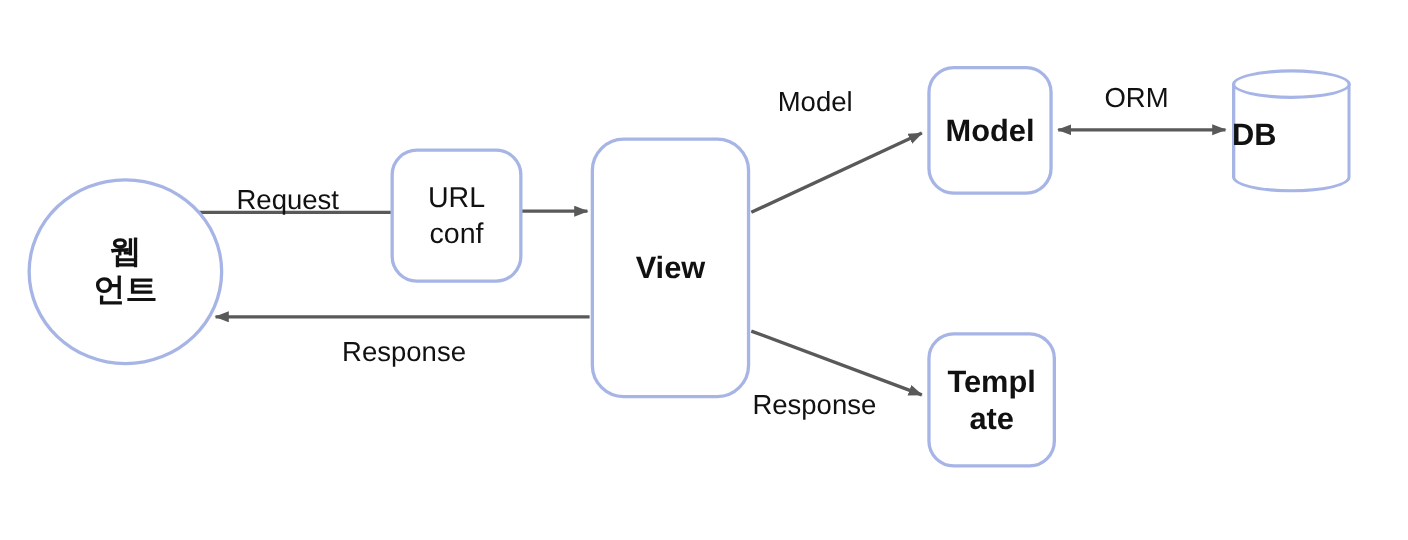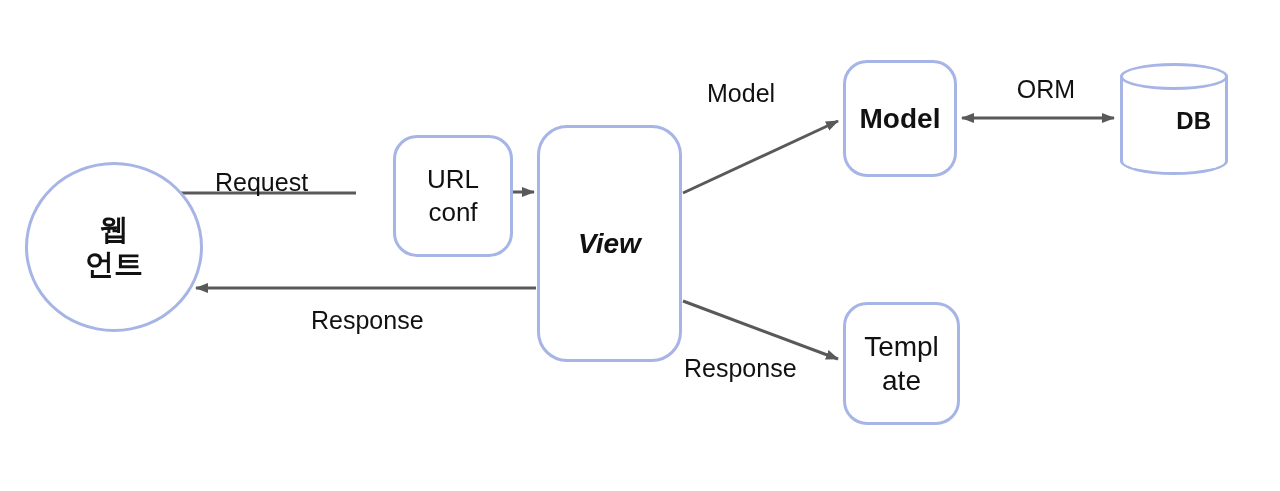--- a/index.html
+++ b/index.html
@@ -53,42 +53,40 @@
     font-weight: 700;
     font-size: 29px;
     line-height: 35px;
   }
   .urlconf-node {
     left: 355px; top: 135px;
     width: 120px; height: 122px;
     border-radius: 24px;
     font-size: 26px;
     line-height: 33px;
-    margin-left: 38px;
   }
   .view-node {
     left: 537px; top: 125px;
     width: 145px; height: 237px;
     border-radius: 30px;
     font-weight: 700;
     font-size: 28px;
-    font-style: italic;
   }
   .model-node {
     left: 843px; top: 60px;
     width: 114px; height: 117px;
     border-radius: 24px;
     font-weight: 700;
     font-size: 28px;
   }
   .template-node {
     left: 843px; top: 302px;
     width: 117px; height: 123px;
     border-radius: 24px;
-    font-weight: 400;
+    font-weight: 700;
     font-size: 28px;
     line-height: 34px;
   }
 
   
   .db-node {
     position: absolute;
     left: 1120px; top: 63px;
     width: 108px; height: 112px;
   }
@@ -108,37 +106,37 @@
     width: 108px; height: 27px;
     border: 3px solid var(--node-border);
     border-radius: 50%;
     background: var(--bg);
     z-index: 2;
   }
   .db-label {
     position: absolute;
     left: 0; top: 44px;
     width: 91px;
-    text-align: right;
+    text-align: left;
     font-weight: 700;
-    font-size: 24px;
+    font-size: 28px;
     z-index: 3;
   }
 
   .edge-label {
     position: absolute;
     font-size: 25px;
     line-height: 32px;
     white-space: nowrap;
   }
   .edge-label .lline { display: block; }
   .lbl-request  { left: 215px; top: 166px; }
   .lbl-response { left: 311px; top: 304px; }
   .lbl-crud     { left: 707px; top: 77px; }
-  .lbl-orm      { left: 1004px; top: 73px; width: 84px; text-align: center; }
+  .lbl-orm      { left: 1004px; top: 73px; width: 84px; }
   .lbl-render   { left: 684px; top: 352px; }
 </style>
 </head>
 <body>
 
 <div class="canvas">
 
   <svg class="connectors" viewBox="0 0 1280 491" xmlns="http://www.w3.org/2000/svg">
     <defs>
       <marker id="arrow" markerUnits="userSpaceOnUse" markerWidth="15" markerHeight="12" refX="12" refY="5" orient="auto-start-reverse">

